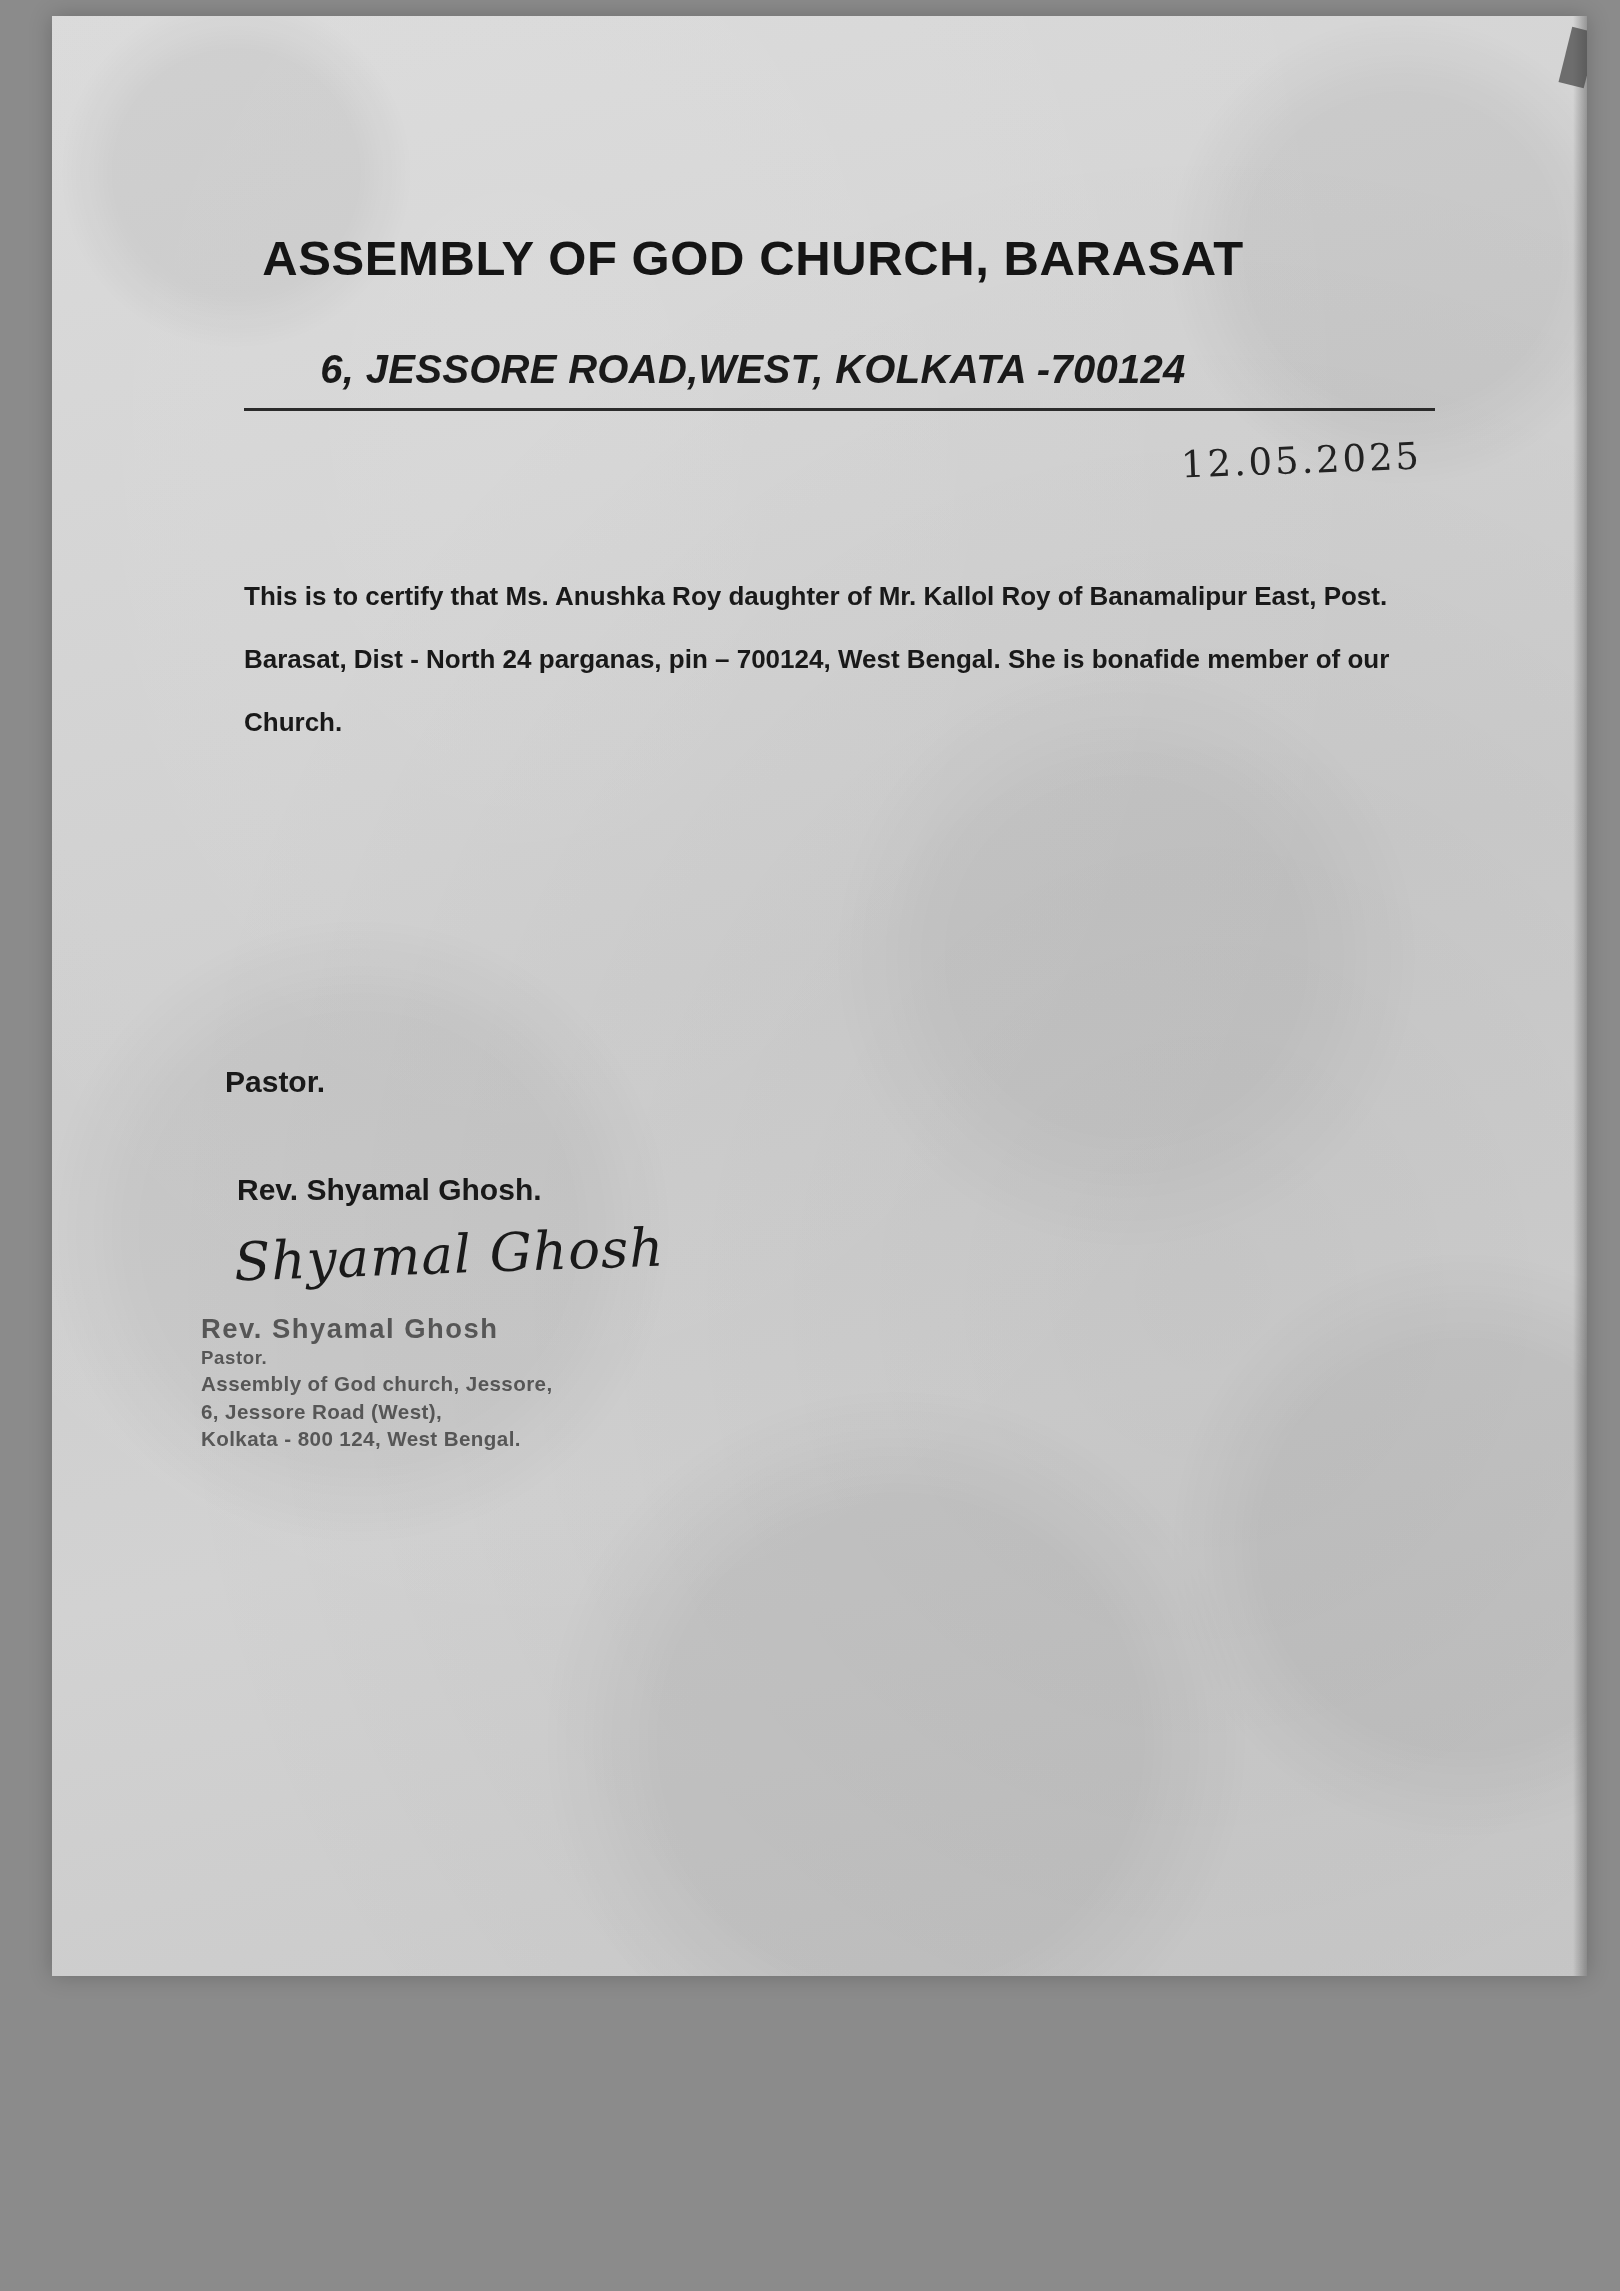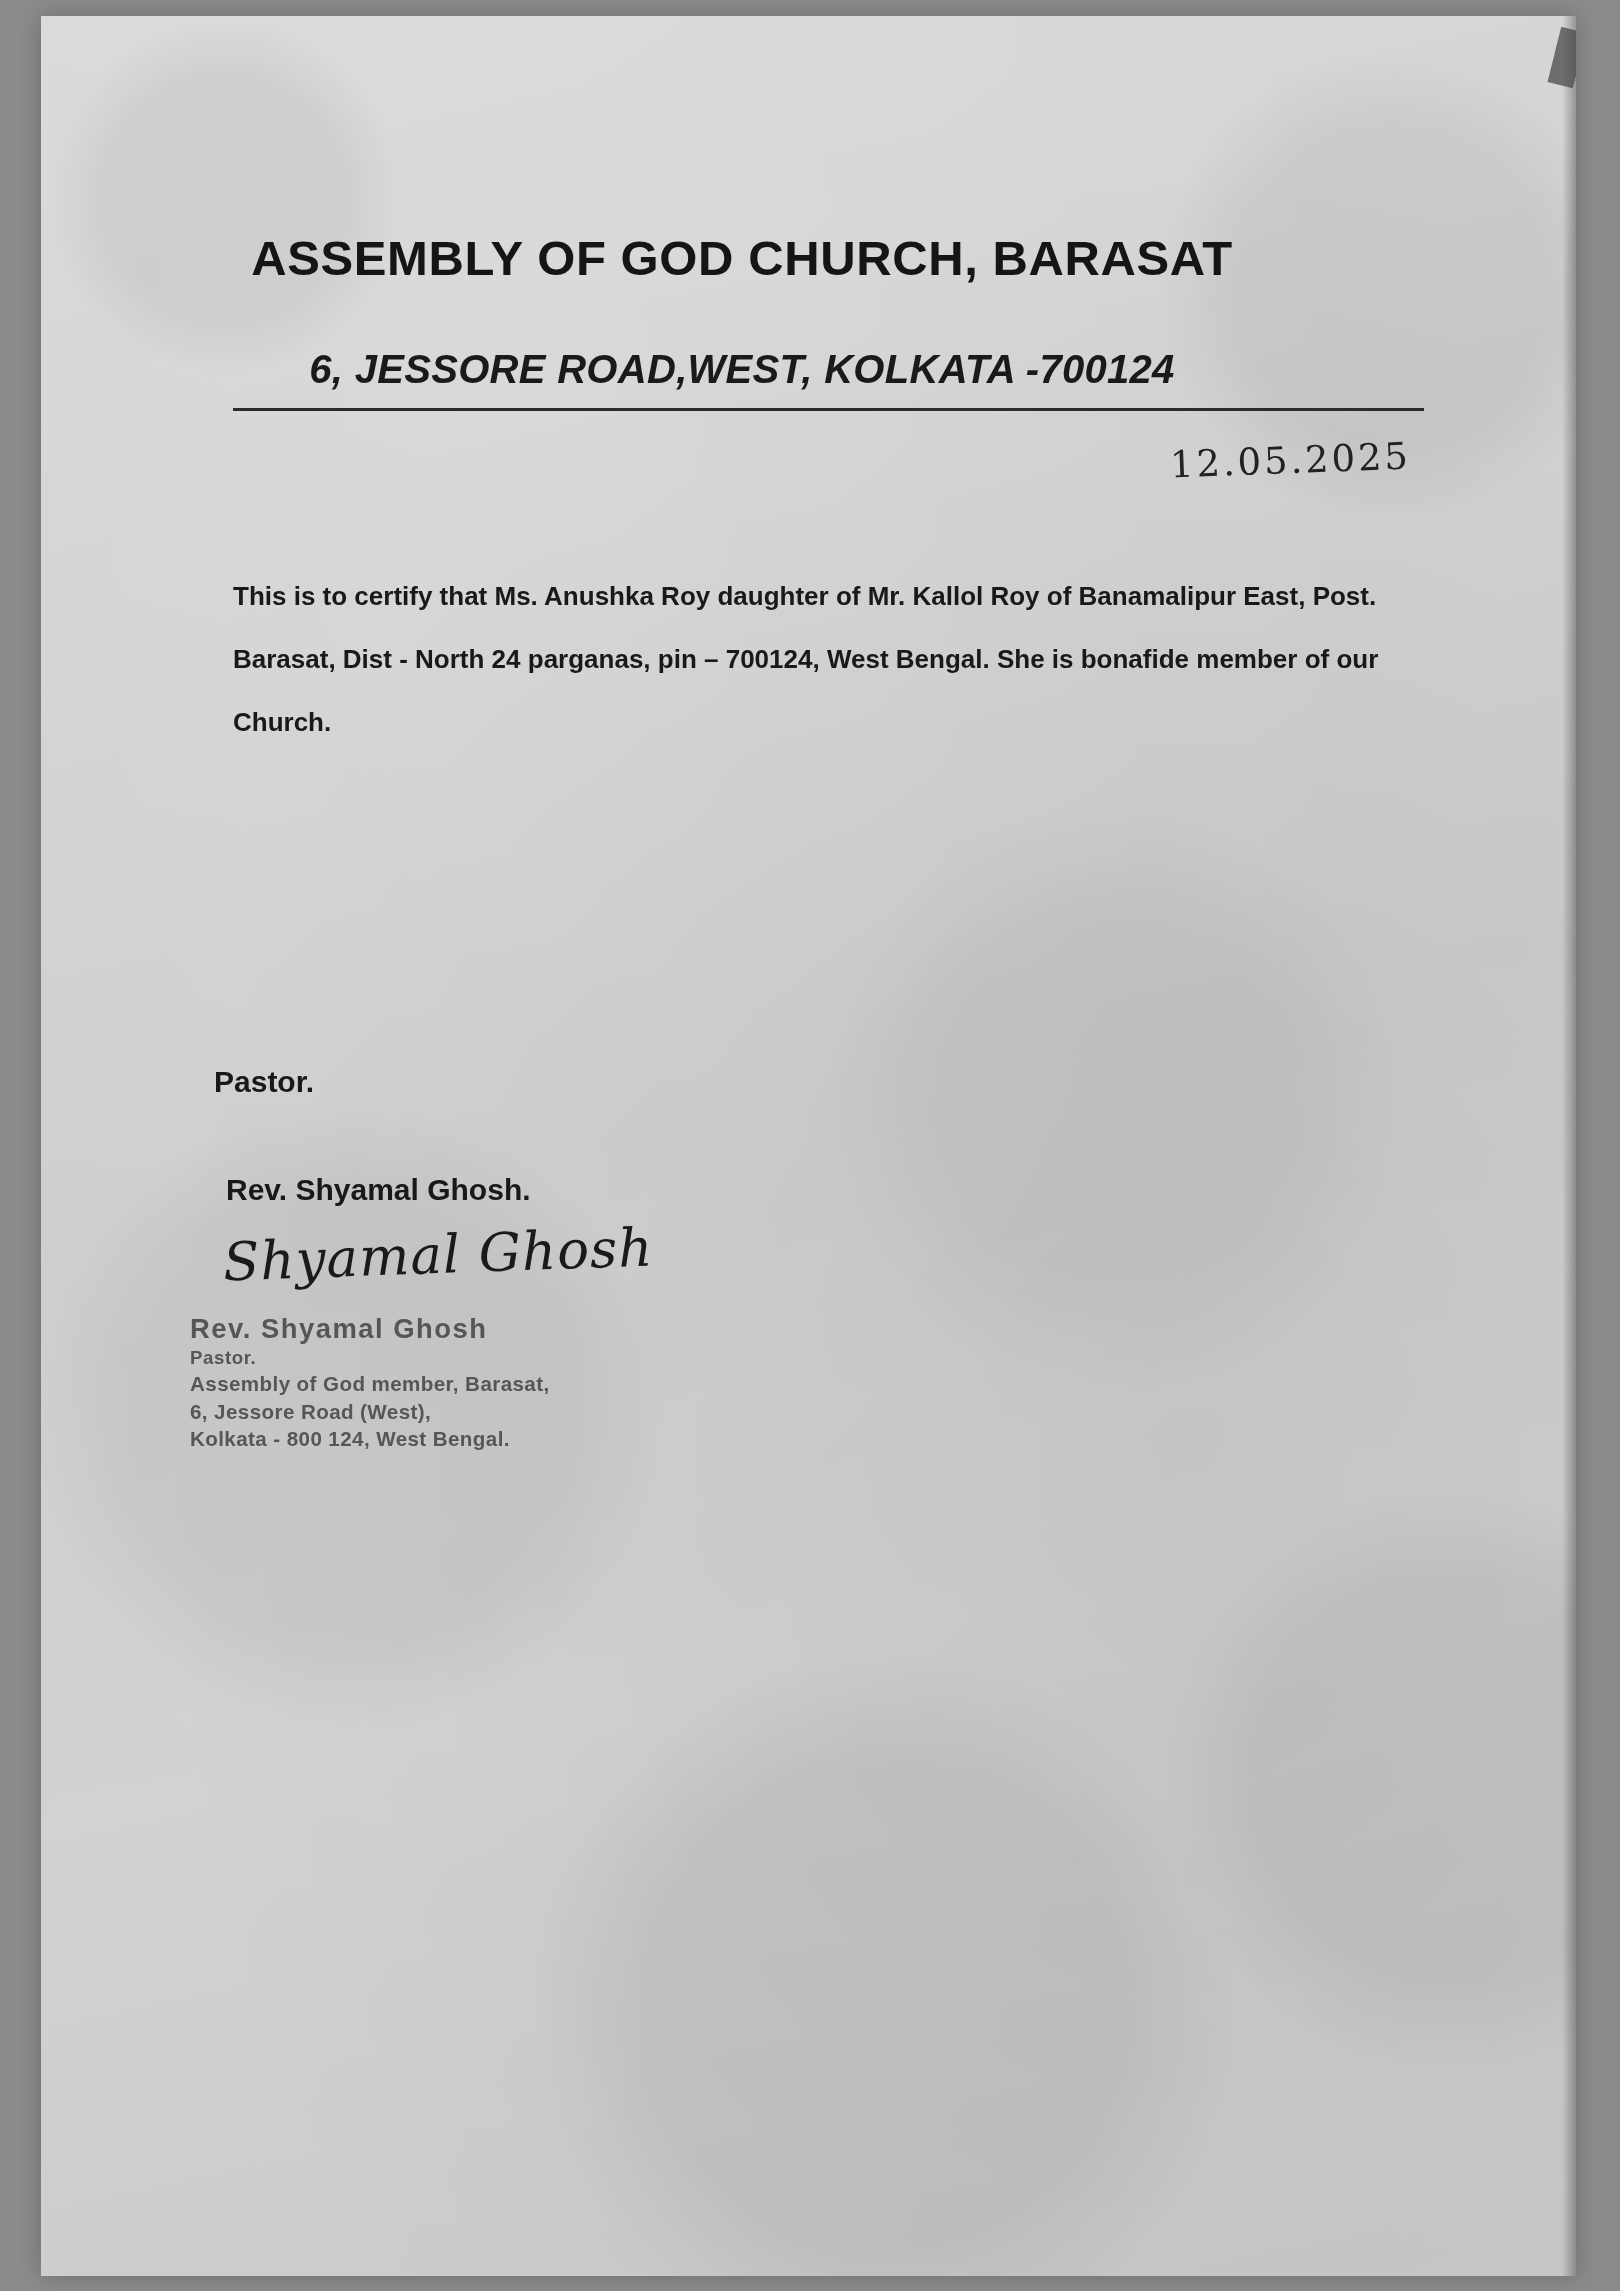--- a/index.html
+++ b/index.html
@@ -17,24 +17,24 @@
   
   .scan-area {
     position: relative;
     width: 1620px;
     height: 2292px;
     background: #8b8b8b;
   }
 
   .page {
     position: absolute;
-    left: 41px;
+    left: 52px;
     top: 15.7px;
     width: 1535px;
-    height: 2260px;
+    height: 1960px;
     background:
       radial-gradient(ellipse at 30% 20%, rgba(255,255,255,0.10), rgba(0,0,0,0) 60%),
       radial-gradient(ellipse at 75% 65%, rgba(0,0,0,0.06), rgba(0,0,0,0) 65%),
       linear-gradient(168deg, #d9d9d9 0%, #d3d3d3 25%, #cdcdcd 48%, #d2d2d2 70%, #c9c9c9 100%);
     box-shadow: 0 0 21.6px rgba(0,0,0,0.22);
     overflow: hidden;
   }
   
   .page:before {
     content: "";
@@ -223,21 +223,21 @@
 
       <div class="sig-title">Pastor.</div>
 
       <div class="sig-name">Rev. Shyamal Ghosh.</div>
 
       <div class="signature">Shyamal Ghosh</div>
 
       <div class="stamp">
         <div class="stamp-line-1">Rev. Shyamal Ghosh</div>
         <div class="stamp-line-2">Pastor.</div>
-        <div class="stamp-line-3">Assembly of God member, Barasat,</div>
+        <div class="stamp-line-3">Assembly of God church, Jessore,</div>
         <div class="stamp-line-4">6, Jessore Road (West),</div>
         <div class="stamp-line-5">Kolkata - 800 124,  West Bengal.</div>
       </div>
 
     </div>
   </div>
 </div>
 
 
 </body></html>

